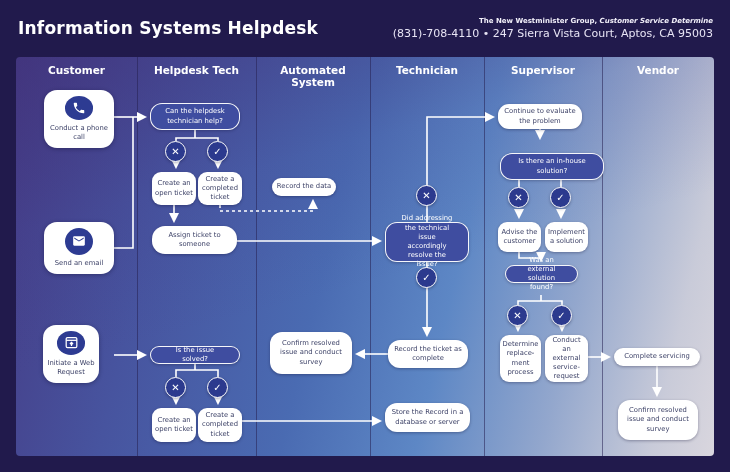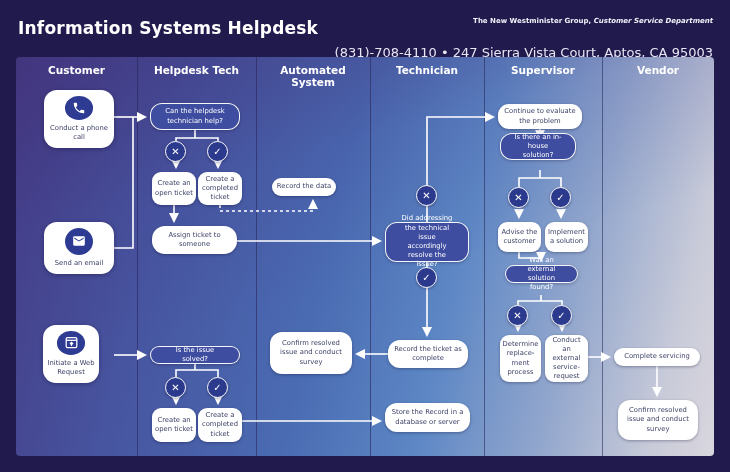--- a/index.html
+++ b/index.html
@@ -6,21 +6,21 @@
   html,body { width:730px; height:472px; overflow:hidden; }
   body { background:#211a4c; font-family:"DejaVu Sans", sans-serif; }
   .page { position:relative; width:730px; height:472px; }
 
   
   .hdr { position:absolute; left:0; top:0; width:730px; height:57px; }
   .title { position:absolute; left:18px; top:18px; color:#ffffff; font-size:17px; font-weight:bold; letter-spacing:.2px; }
   .hdr-right { position:absolute; right:17px; top:17px; text-align:right; color:#f2f0fa; }
   .hdr-right .l1 { font-size:7px; font-weight:bold; }
   .hdr-right .l1 em { font-style:italic; }
-  .hdr-right .l2 { font-size:13px; margin-top:20px; font-weight:normal; color:#e8e5f5; }
+  .hdr-right .l2 { font-size:11px; margin-top:2px; font-weight:normal; color:#e8e5f5; }
 
   
   .board { position:absolute; left:16px; top:57px; width:698px; height:399px; border-radius:4px;
     background:
       linear-gradient(165deg, rgba(64,48,120,.55) 0%, rgba(64,60,140,.15) 30%, rgba(0,0,0,0) 55%),
       linear-gradient(103deg, #453b85 0%, #47549f 22%, #4a6bb2 45%, #5d87c5 62%, #93a7cd 78%, #c9cbd9 92%, #d9d6de 100%);
   }
   .sep { position:absolute; top:0; width:1px; height:399px; background:rgba(38,32,82,.55); }
   .lane-label { position:absolute; top:7px; color:#ffffff; font-size:10.5px; font-weight:bold; text-align:center; line-height:1.15; }
 
@@ -41,21 +41,21 @@
   .circle span { transform:translateY(-0.5px); }
 </style>
 </head>
 <body>
 
 <div class="page">
 
   <div class="hdr">
     <div class="title">Information Systems Helpdesk</div>
     <div class="hdr-right">
-      <div class="l1"><b>The New Westminister Group,</b> <em>Customer Service Department</em></div>
+      <div class="l1"><b>The New Westminister Group,</b> <em>Customer Service Determine</em></div>
       <div class="l2">(831)-708-4110 • 247 Sierra Vista Court, Aptos, CA 95003</div>
     </div>
   </div>
 
   <div class="board">
 
     <div class="sep" style="left:121px"></div>
     <div class="sep" style="left:240px"></div>
     <div class="sep" style="left:354px"></div>
     <div class="sep" style="left:468px"></div>
@@ -142,21 +142,21 @@
     <div class="n nw" style="left:182px;top:351px;width:44px;height:34px">Create a completed ticket</div>
 
     <div class="n nw" style="left:256px;top:121px;width:64px;height:18px;border-radius:9px">Record the data</div>
     <div class="n nw" style="left:254px;top:275px;width:82px;height:42px;border-radius:12px">Confirm resolved issue and conduct survey</div>
 
     <div class="n nw" style="left:372px;top:283px;width:80px;height:28px;border-radius:12px">Record the ticket as complete</div>
     <div class="n nb" style="left:369px;top:165px;width:84px;height:40px">Did addressing the technical issue accordingly resolve the issue?</div>
     <div class="n nw" style="left:369px;top:346px;width:85px;height:29px;border-radius:12px">Store the Record in a database or server</div>
 
     <div class="n nw" style="left:482px;top:47px;width:84px;height:25px;border-radius:11px">Continue to evaluate the problem</div>
-    <div class="n nb" style="left:484px;top:76px;width:76px;height:27px">Is there an in-house solution?</div>
+    <div class="n nb" style="left:484px;top:96px;width:104px;height:27px">Is there an in-house solution?</div>
     <div class="n nw" style="left:482px;top:165px;width:43px;height:30px">Advise the customer</div>
     <div class="n nw" style="left:529px;top:165px;width:43px;height:30px">Implement a solution</div>
     <div class="n nb" style="left:489px;top:208px;width:73px;height:18px">Was an external solution found?</div>
     <div class="n nw" style="left:484px;top:278px;width:41px;height:47px">Determine replace- ment process</div>
     <div class="n nw" style="left:529px;top:278px;width:43px;height:47px">Conduct an external service- request</div>
 
     <div class="n nw" style="left:598px;top:291px;width:86px;height:18px;border-radius:9px">Complete servicing</div>
     <div class="n nw" style="left:602px;top:343px;width:80px;height:40px;border-radius:12px">Confirm resolved issue and conduct survey</div>
 
     <div class="circle" style="left:149px;top:84px">

